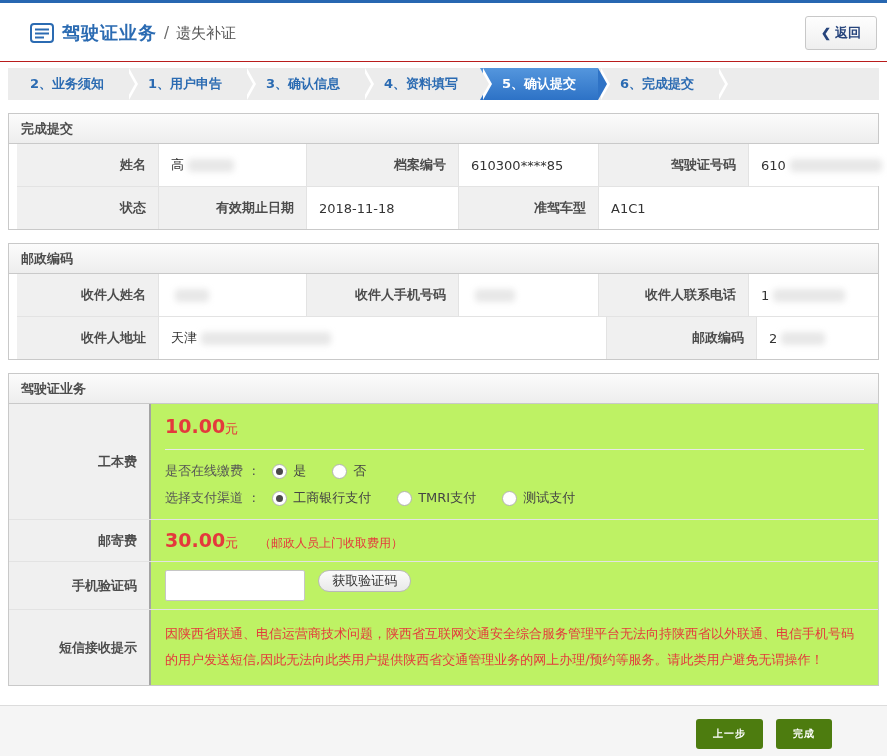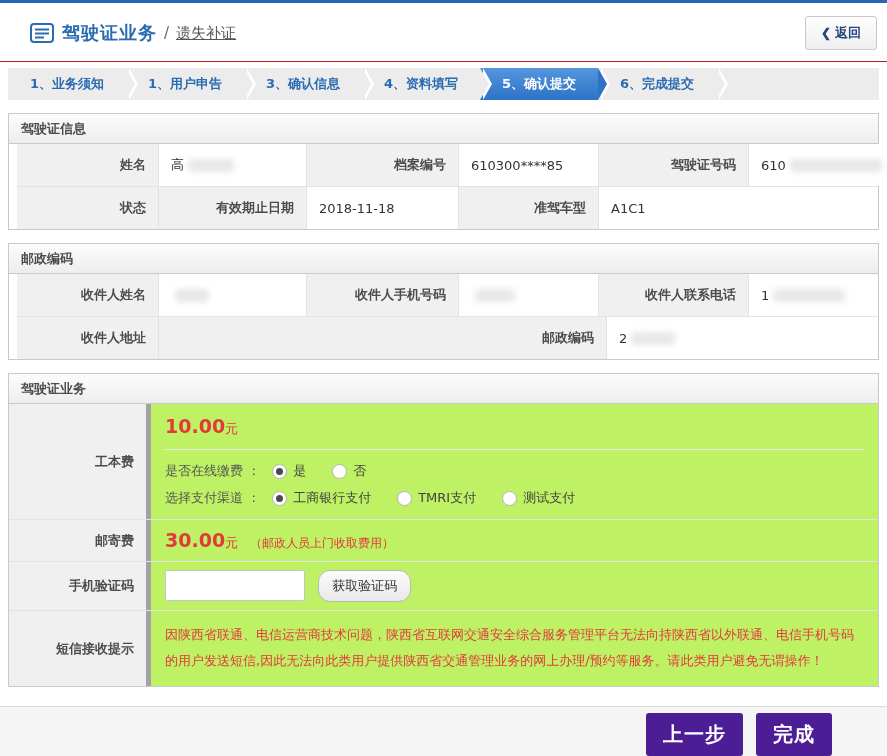--- a/index.html
+++ b/index.html
@@ -9,21 +9,21 @@
     font-size: 13px; color: #333; overflow: hidden;
   }
   .topline { height: 3px; background: #2767b1; }
 
   
   .header { display: flex; align-items: center; justify-content: space-between; padding: 13px 10px 11px 30px; border-bottom: 1px solid #b91c1c; }
   .title-wrap { display: flex; align-items: center; }
   .hicon { width: 24px; height: 20px; margin-right: 8px; }
   .ptitle { color: #2b6bb2; font-size: 18px; font-weight: bold; letter-spacing: 1px; }
   .crumb-sep { color: #666; font-size: 15px; margin: 0 7px; }
-  .subtitle { color: #555; font-size: 15px; text-decoration: underline; }
+  .subtitle { color: #555; font-size: 15px; }
   .back-btn {
     border: 1px solid #c8c8c8; background: linear-gradient(#fefefe,#efefef);
     border-radius: 3px; padding: 7px 15px; color: #26447c; font-weight: bold;
     font-size: 13px; cursor: pointer; display: flex; align-items: center; gap: 4px;
   }
   .back-chevron { font-size: 12px; font-weight: bold; }
 
   
   .steps { margin: 6px 8px 0; display: flex; background: #ececec; height: 32px; }
   .step {
@@ -57,41 +57,41 @@
   .t-row + .t-row { border-top: 1px solid #e3e3e3; }
   .cell { min-height: 42px; display: flex; align-items: center; border-right: 1px solid #e3e3e3; }
   .cell.lastc { border-right: none; }
   .cell-l { background: #f0f0f0; justify-content: flex-end; padding: 6px 12px 6px 4px; color: #4c4c4c; font-weight: bold; }
   .cell-v { background: #fff; justify-content: flex-start; padding: 6px 6px 6px 12px; color: #333; }
   .blur { display: inline-block; height: 13px; border-radius: 4px; background: #cfcfcf; filter: blur(3px); opacity: .5; vertical-align: -2px; margin-left: 4px; }
 
   
   .p-row { display: grid; grid-template-columns: 142px auto; }
   .p-row + .p-row { border-top: 1px solid #e3e3e3; }
-  .p-label { background: #f0f0f0; display: flex; align-items: center; justify-content: flex-end; padding: 6px 12px 6px 4px; color: #4c4c4c; font-weight: bold; border-right: 5px solid #a3a3a3; }
+  .p-label { background: #f0f0f0; display: flex; align-items: center; justify-content: flex-end; padding: 6px 12px 6px 4px; color: #4c4c4c; font-weight: bold; border-right: 2px solid #a3a3a3; }
   .p-content { background: #bef264; padding: 11px 14px 12px 14px; }
   .fee-amount { color: #e4393c; font-weight: bold; font-size: 19px; }
   .fee-unit { color: #e4393c; font-size: 13px; font-weight: normal; }
-  .fee-note { color: #e4393c; font-size: 12px; margin-left: 12px; }
+  .fee-note { color: #e4393c; font-size: 12px; margin-left: 21px; }
   .divider { border-top: 1px solid #e8e8e8; margin: 11px 0 12px; }
   .radio-line { display: flex; align-items: center; margin-top: 9px; color: #555; }
   .radio-line .rl-label { margin-right: 12px; }
   .radio { width: 15px; height: 15px; border-radius: 50%; border: 1px solid #b3b3b3; background: #fff; display: inline-block; position: relative; margin-right: 6px; cursor: pointer; flex: none; }
   .radio.sel::after { content: ""; position: absolute; left: 3px; top: 3px; right: 3px; bottom: 3px; border-radius: 50%; background: #4a4a4a; }
   .radio-opt { display: flex; align-items: center; margin-right: 26px; color: #444; }
   .code-input { width: 140px; height: 31px; border: 1px solid #c6c6c6; border-radius: 2px; padding: 0 8px; font-size: 13px; font-family: inherit; }
-  .get-code-btn { margin-left: 9px; height: 32px; padding: 0 13px; background: linear-gradient(#fbfbfb,#e9e9e9); border: 1px solid #b9b9b9; border-radius: 12px; color: #333; font-size: 13px; font-family: inherit; cursor: pointer; vertical-align: top; }
+  .get-code-btn { margin-left: 9px; height: 22px; padding: 0 13px; background: linear-gradient(#fbfbfb,#e9e9e9); border: 1px solid #b9b9b9; border-radius: 12px; color: #333; font-size: 13px; font-family: inherit; cursor: pointer; vertical-align: top; }
   .sms-text { color: #e4393c; line-height: 26px; font-size: 13px; padding-right: 6px; }
 
   
   .footer {
     margin-top: 19px; background: #f5f5f5; border-top: 1px solid #dcdcdc; border-bottom: 1px solid #dcdcdc;
     height: 57px; display: flex; align-items: center; justify-content: flex-end; padding-right: 55px; gap: 13px;
   }
-  .btn-blue { background: #4c1d95; color: #fff; font-weight: bold; font-size: 20px; border: none; border-radius: 3px; padding: 8px 17px; cursor: pointer; font-family: inherit; letter-spacing: 1px; }
+  .btn-blue { background: #4d7c0f; color: #fff; font-weight: bold; font-size: 10px; border: none; border-radius: 3px; padding: 8px 17px; cursor: pointer; font-family: inherit; letter-spacing: 1px; }
 </style>
 </head>
 <body>
 
 <div class="topline"></div>
 
 <div class="header">
   <div class="title-wrap">
     <svg class="hicon" viewBox="0 0 24 20">
       <rect x="1" y="1" width="22" height="18" rx="3" fill="none" stroke="#2b6bb2" stroke-width="2"></rect>
@@ -103,30 +103,30 @@
     <span class="crumb-sep">/</span>
     <span class="subtitle">遗失补证</span>
   </div>
   <button class="back-btn">
     <span class="back-chevron">❮</span>
     <span>返回</span>
   </button>
 </div>
 
 <div class="steps">
-  <div class="step">1、业务须知</div>
+  <div class="step">2、业务须知</div>
   <div class="step">1、用户申告</div>
   <div class="step">3、确认信息</div>
   <div class="step">4、资料填写</div>
   <div class="step active">5、确认提交</div>
   <div class="step">6、完成提交</div>
 </div>
 
 <div class="section">
-  <div class="section-h">驾驶证信息</div>
+  <div class="section-h">完成提交</div>
   <div class="t-row">
     <div class="cell cell-l">姓名</div>
     <div class="cell cell-v">
         <span>高</span>
         <span class="blur" style="width:46px"></span>
       </div>
     <div class="cell cell-l">档案编号</div>
     <div class="cell cell-v">
         <span>610300****85</span>
       </div>
@@ -163,20 +163,24 @@
         <span class="blur" style="width:40px"></span>
       </div>
     <div class="cell cell-l">收件人联系电话</div>
     <div class="cell cell-v lastc">
         <span>1</span>
         <span class="blur" style="width:72px"></span>
       </div>
   </div>
   <div class="t-row addr">
     <div class="cell cell-l">收件人地址</div>
+    <div class="cell cell-v">
+        <span>天津</span>
+        <span class="blur" style="width:130px"></span>
+      </div>
     <div class="cell cell-l">邮政编码</div>
     <div class="cell cell-v lastc">
         <span>2</span>
         <span class="blur" style="width:44px"></span>
       </div>
   </div>
 </div>
 
 <div class="section">
   <div class="section-h">驾驶证业务</div>

